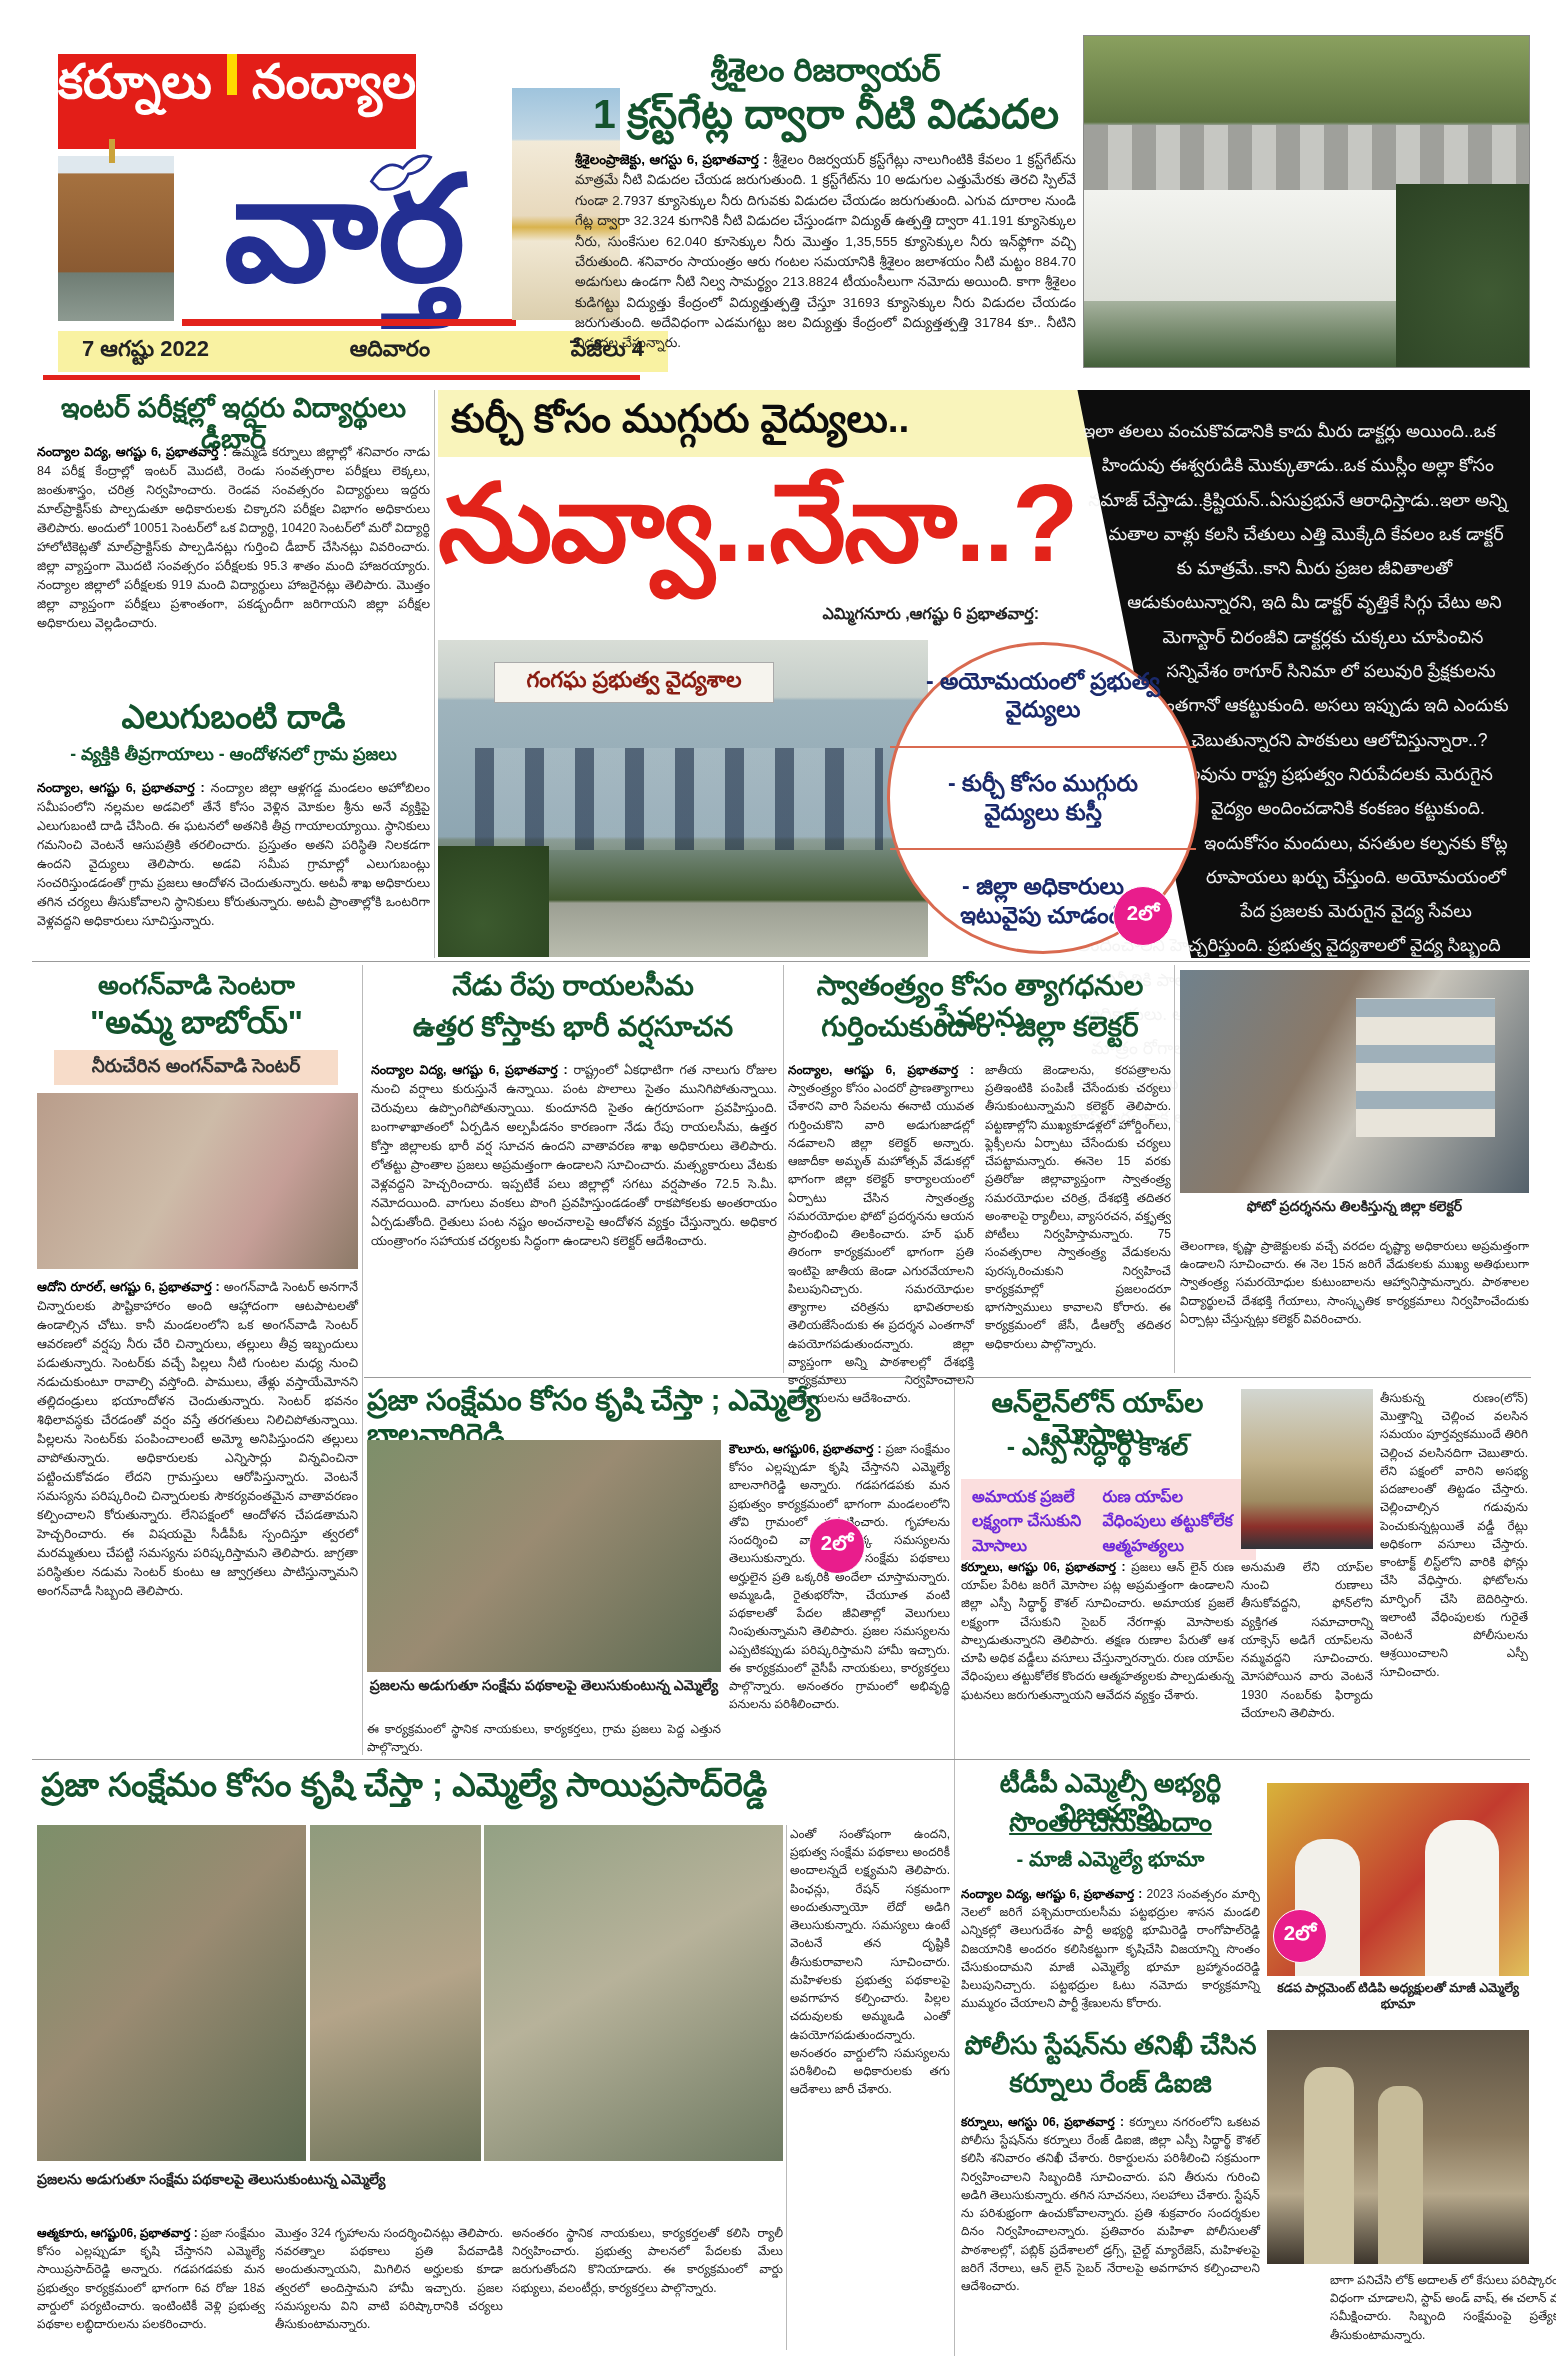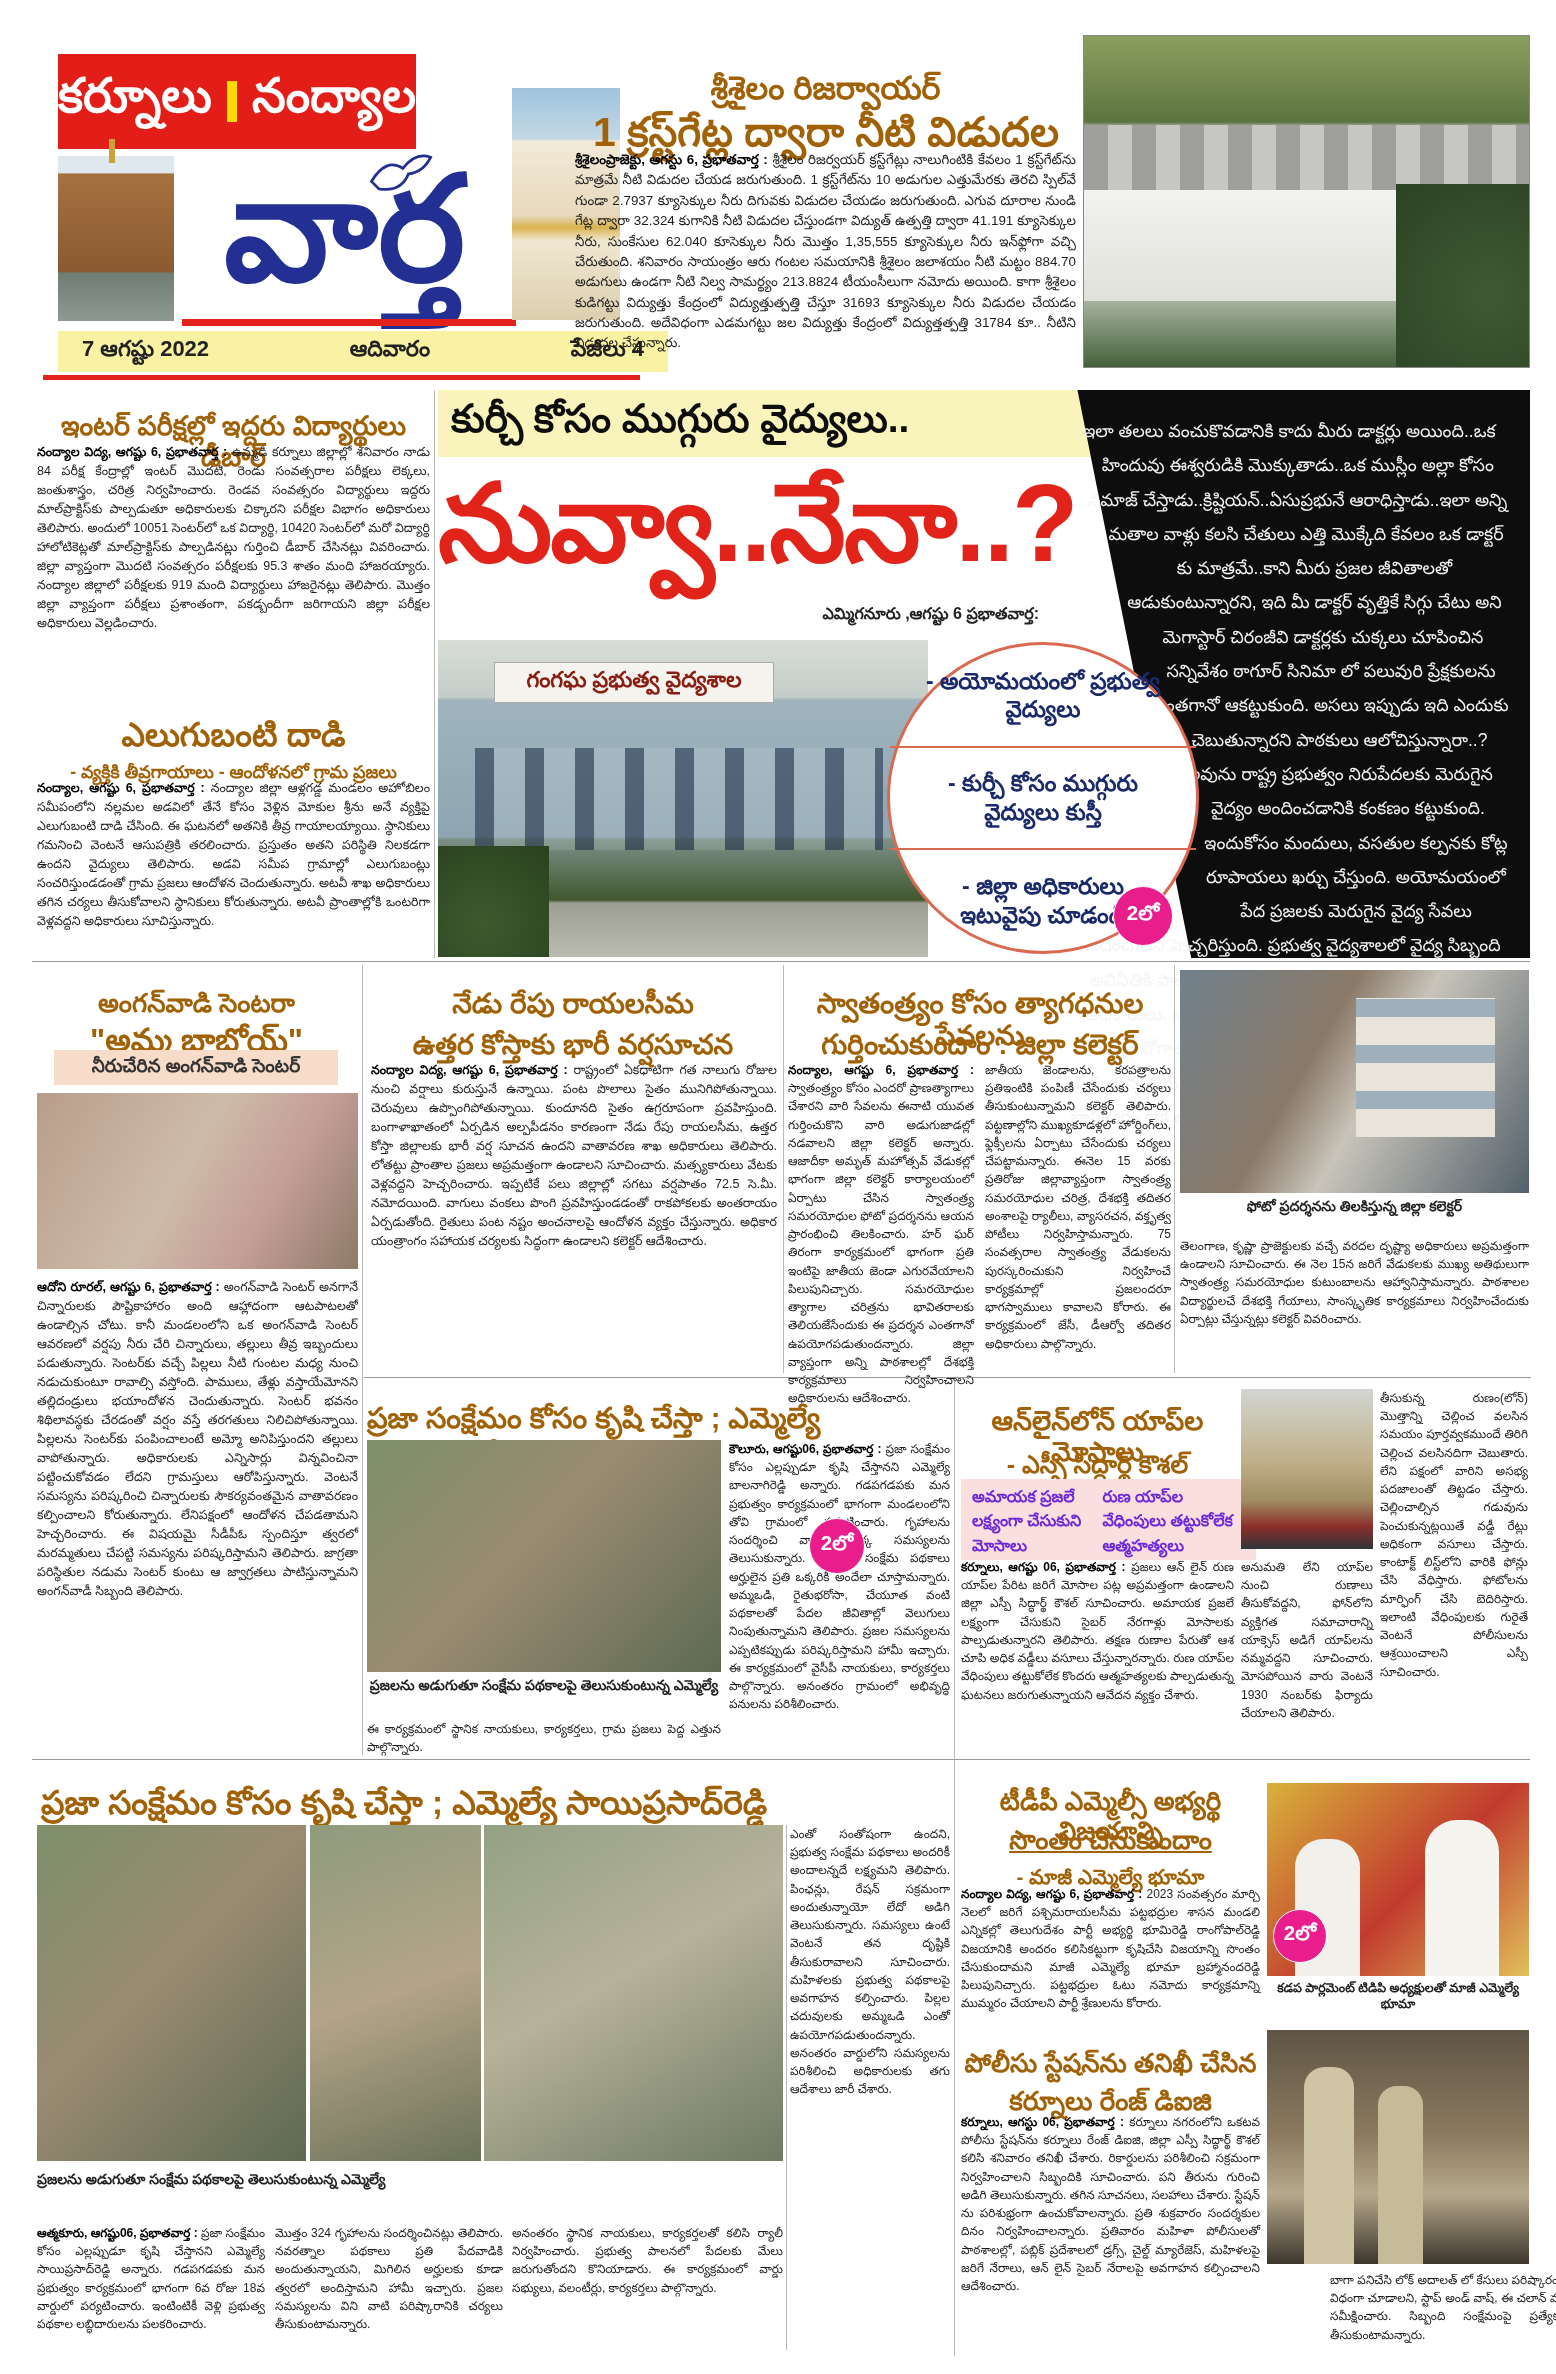--- a/index.html
+++ b/index.html
@@ -1,30 +1,30 @@
 <!DOCTYPE html>
 <html style="font-size:15px"><head>
 <meta charset="utf-8">
 <style>
   html,body{margin:0;padding:0;background:#e9e9e9;}
   .page{position:relative;width:1556px;height:2375px;background:#ffffff;
         font-family:"Liberation Sans", sans-serif;color:#111;overflow:hidden;}
   .abs{position:absolute;}
-  .headline{font-weight:bold;color:#a16207;line-height:1.16;margin-top:18px;}
+  .headline{font-weight:bold;color:#14532d;line-height:1.16;}
   .center{text-align:center;}
   .body-text{text-align:justify;font-size:12.5px;line-height:1.52;color:#1d1d1d;}
   .body-text b{color:#000;}
   .caption{font-weight:bold;font-size:14px;color:#222;text-align:center;line-height:1.25;}
   .vrule{width:0.9px;background:#b9b9b9;}
   .hrule{height:1.9px;background:#3a3a3a;}
   .photo{overflow:hidden;}
   .pageref{background:#e91d8c;color:#fff;border-radius:50%;display:flex;align-items:center;
            justify-content:center;font-weight:bold;font-size:20.4px;border:1.9px solid #fff;}
   
-  .mast-red{background:#e31e18;color:#fff;display:flex;align-items:center;justify-content:center;
+  .mast-red{background:#e31e18;color:#fff;display:flex;align-items:flex-start;justify-content:center;
             font-weight:800;font-size:48px;}
   .mast-div{display:inline-block;width:10.2px;height:41px;background:#ffd900;margin:0 15px;}
   .paper-name{color:#232f92;font-weight:800;font-size:147px;line-height:1;}
   .date-strip{background:#f9f2a2;display:flex;align-items:center;justify-content:space-between;
               font-weight:bold;font-size:22px;color:#222;padding:0 24px;}
   .redline{background:#e3221b;}
   
   .feat-banner{background:#f9f4bb;display:flex;align-items:center;font-weight:800;font-size:39px;color:#0d0d0d;padding-left:13px;}
   .feat-big{color:#e2231a;font-weight:800;font-size:109px;letter-spacing:-1.9px;line-height:1.1;text-align:center;}
   .blackbox-bg{background:#0d0d0d;clip-path:polygon(6.5% 0,100% 0,100% 100%,30% 100%);}

